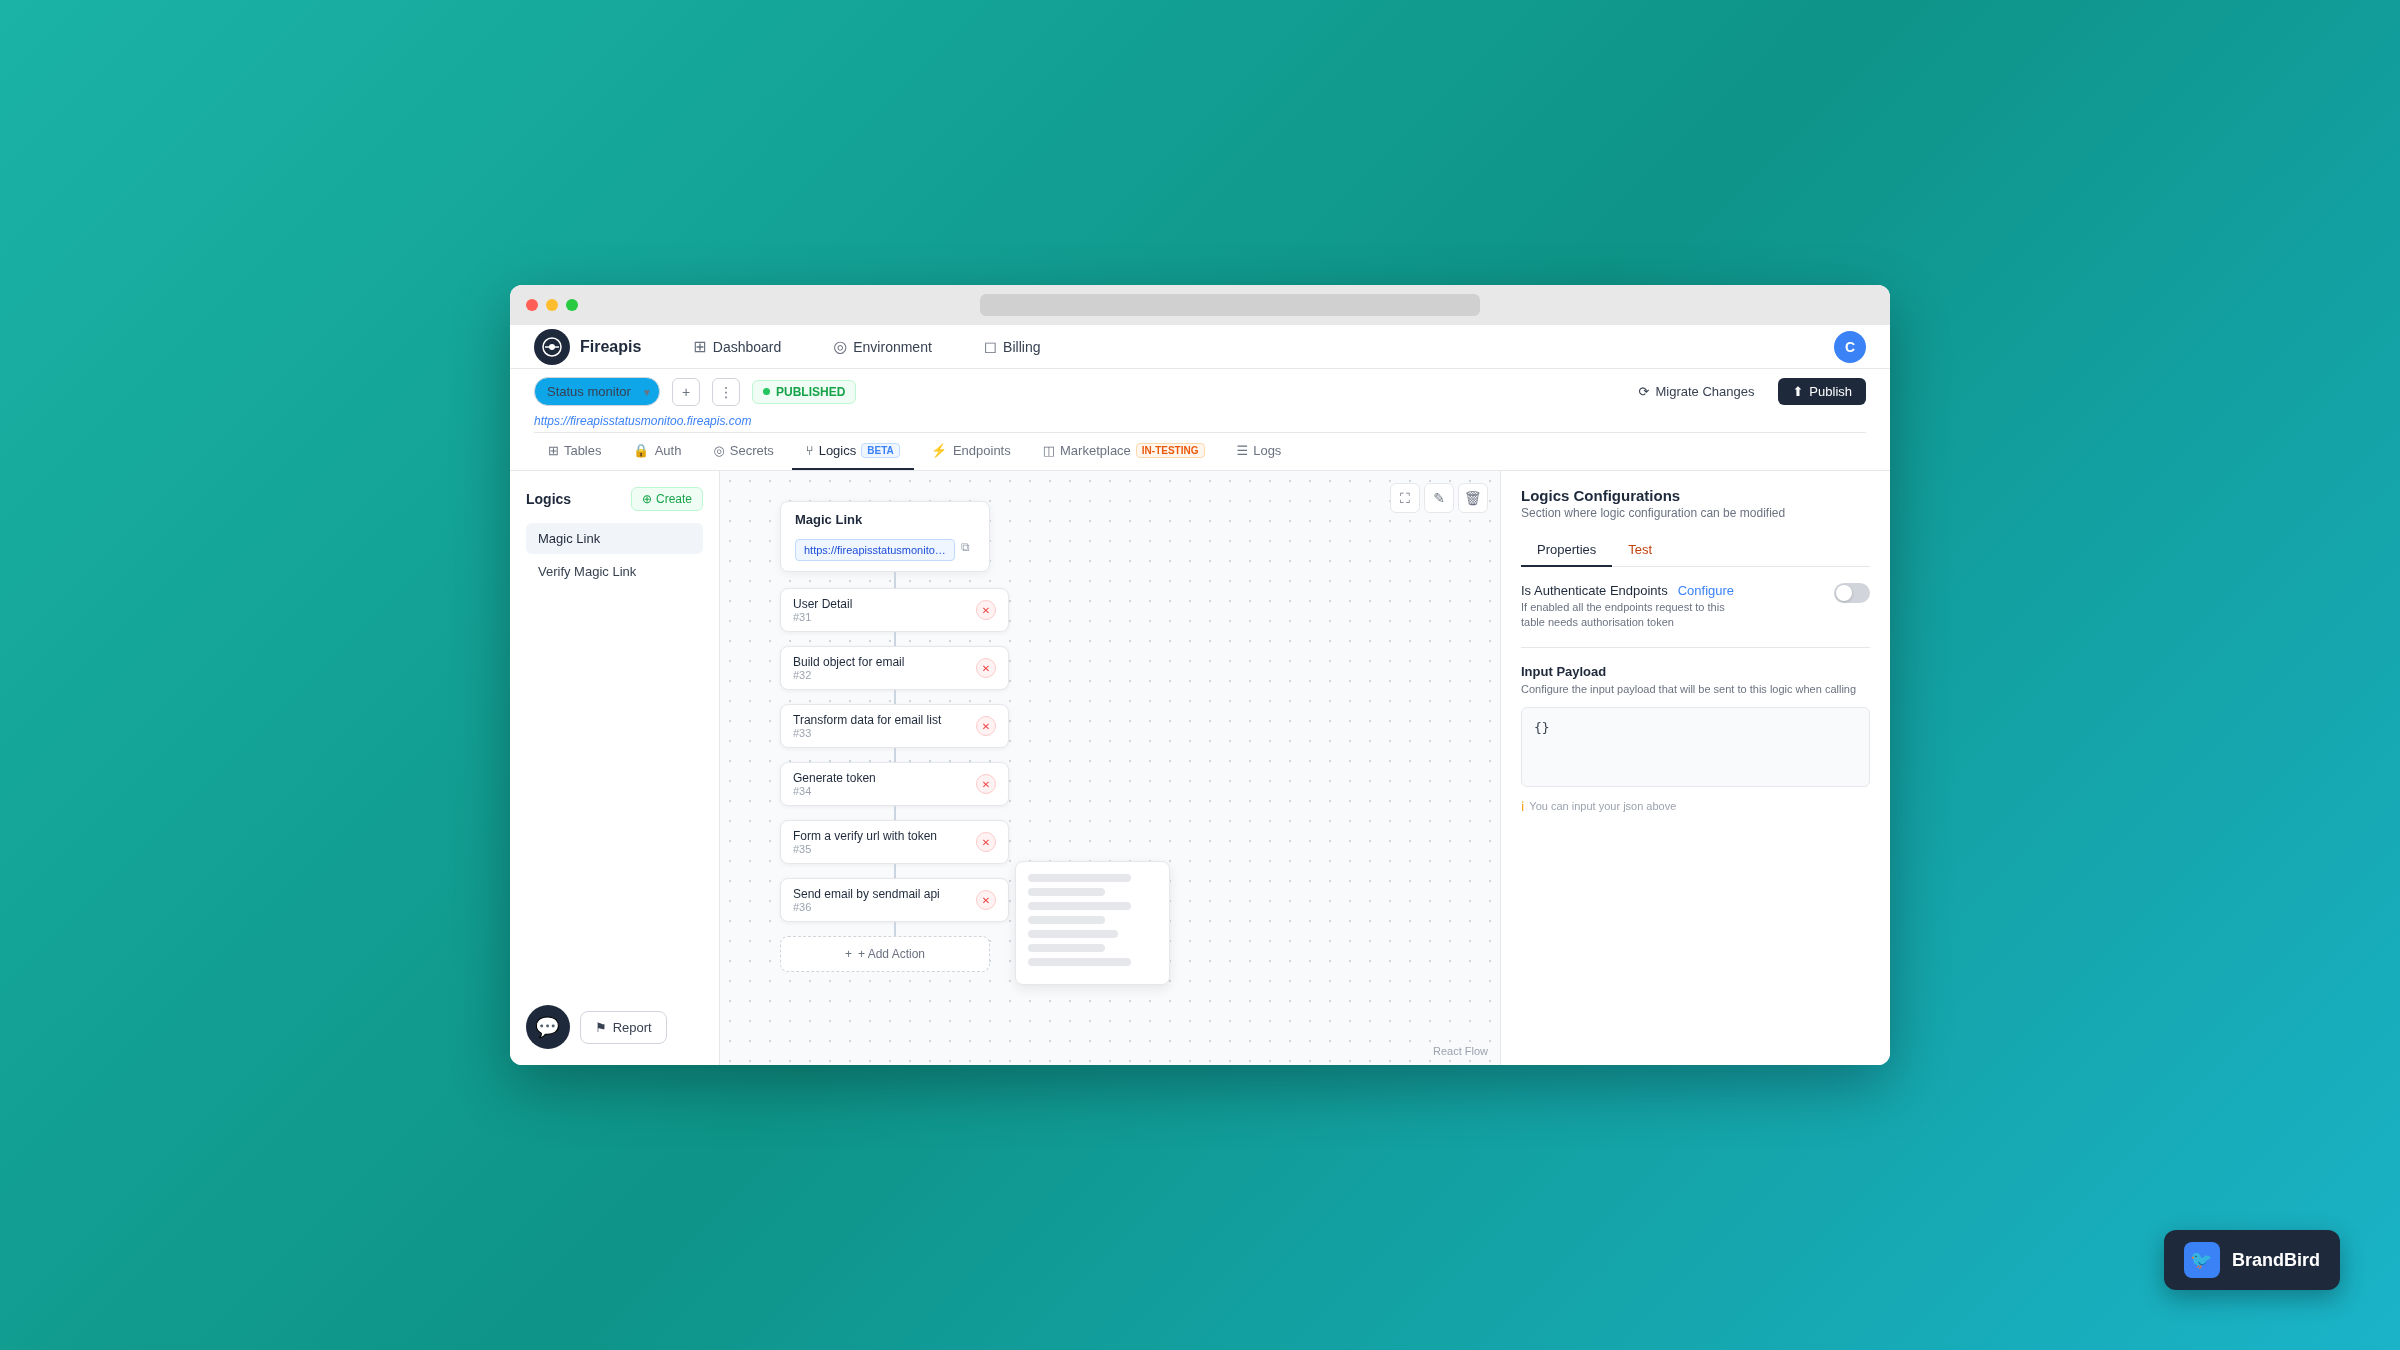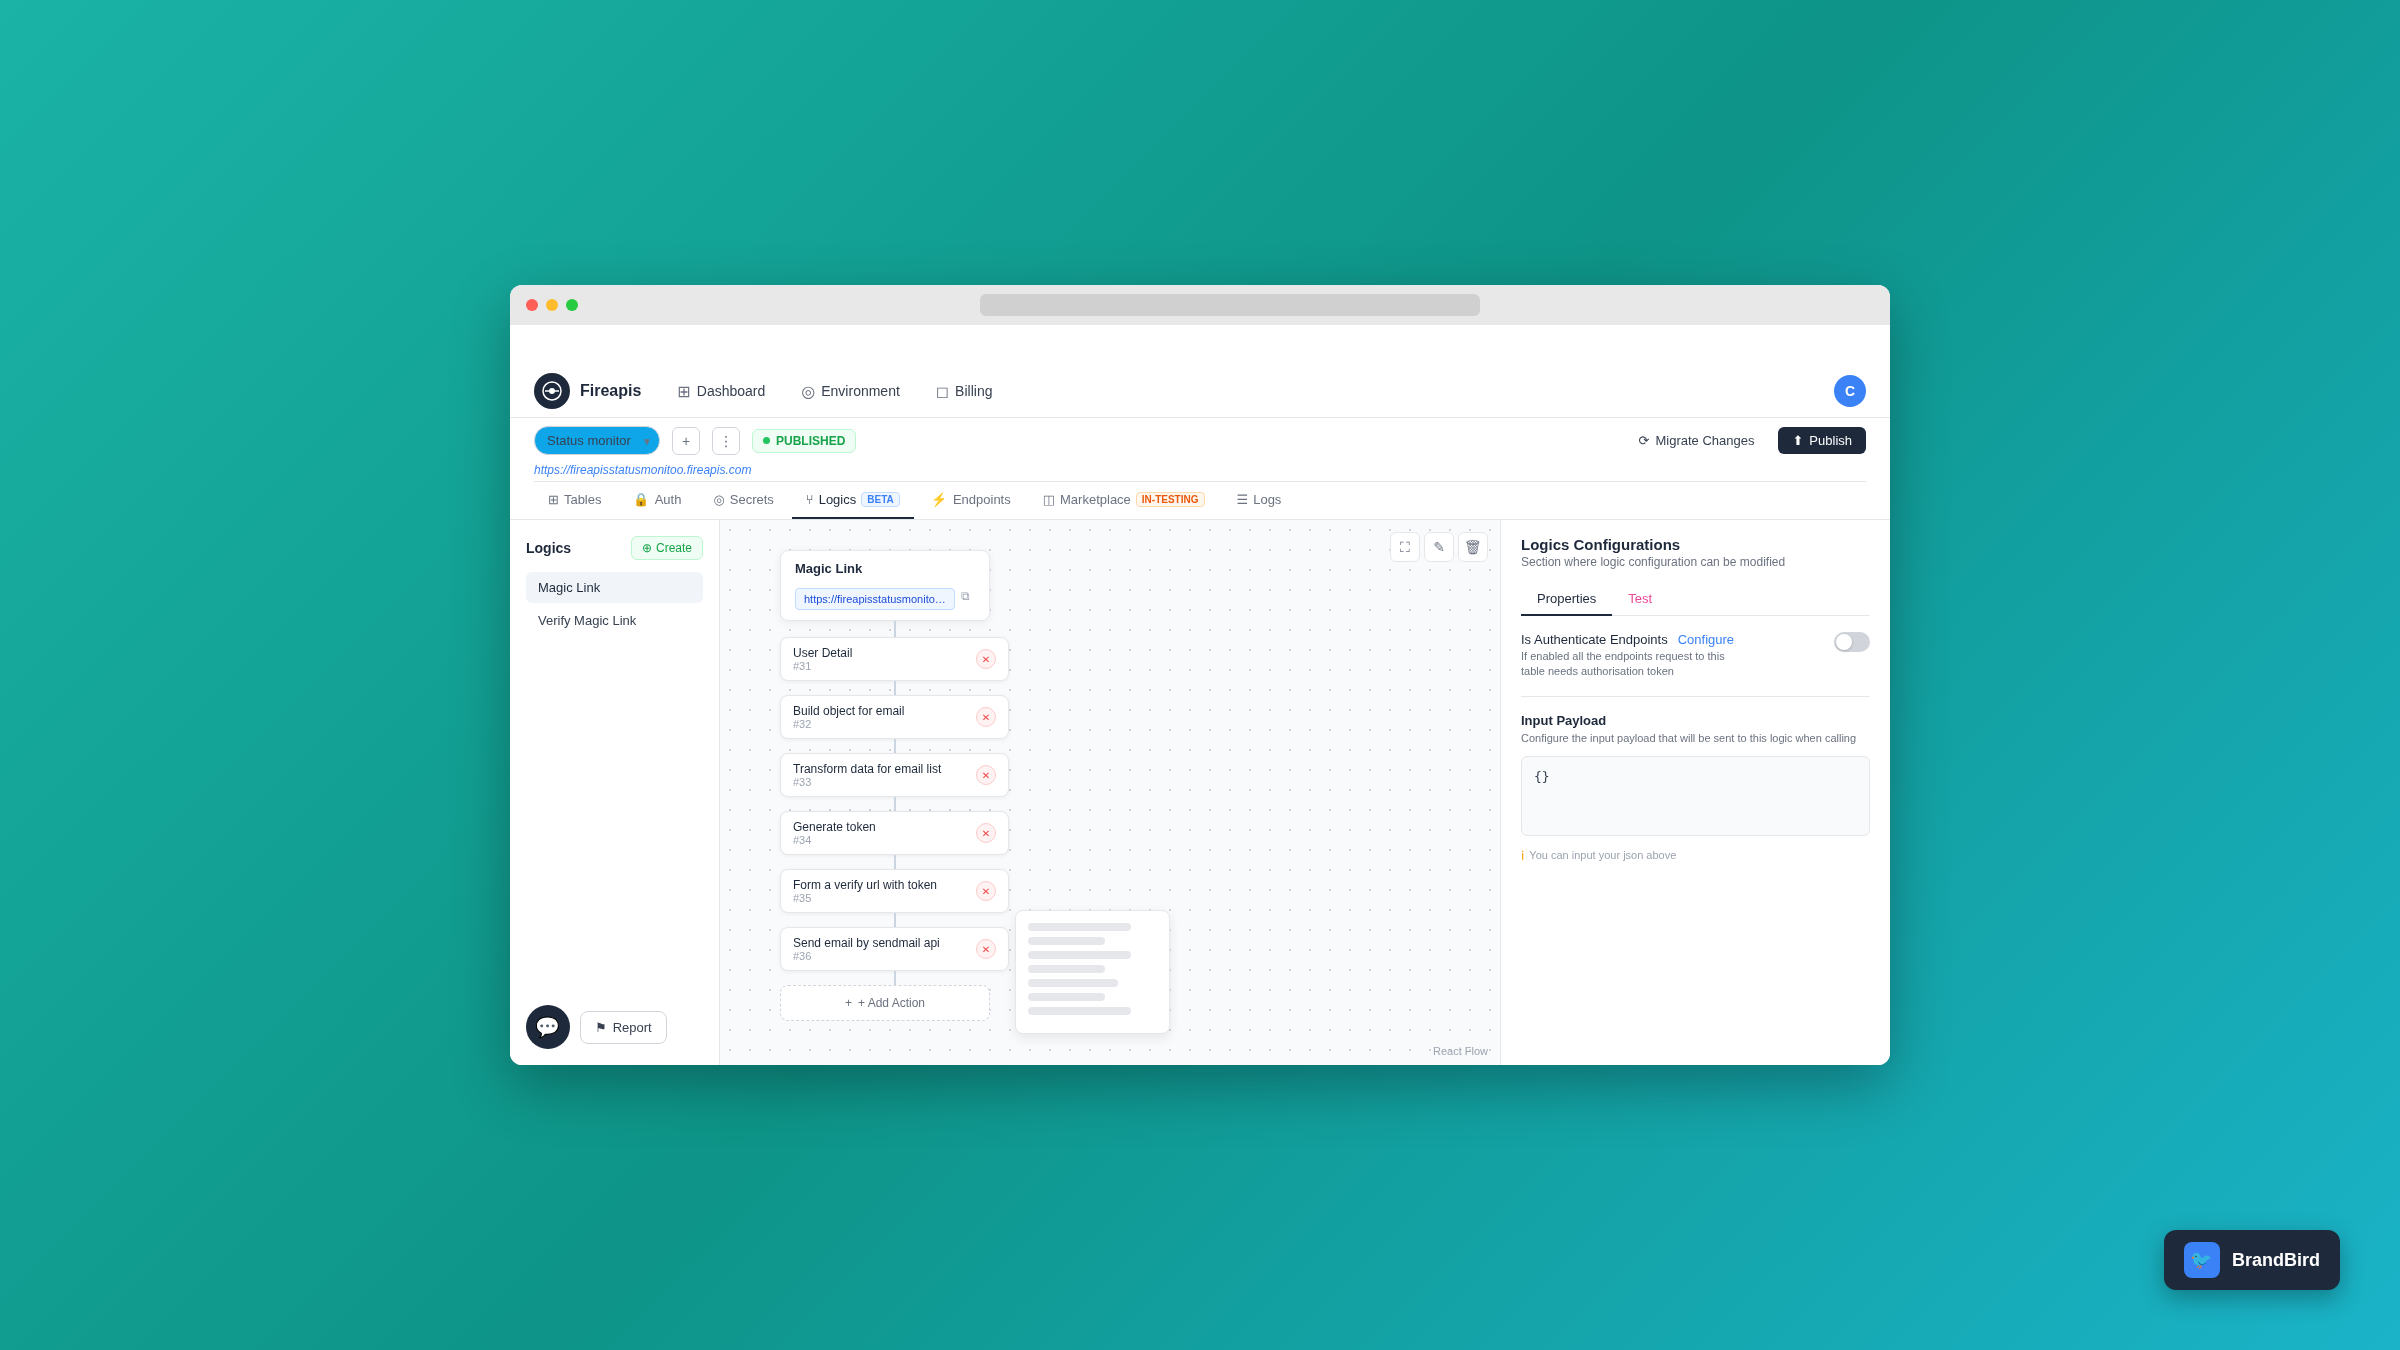--- a/index.html
+++ b/index.html
@@ -53,27 +53,26 @@
       display: flex;
       flex-direction: column;
       flex: 1;
       overflow: hidden;
     }
 
     
     .top-nav {
       background: #fff;
       border-bottom: 1px solid #e5e7eb;
-      height: 53px;
+      height: 44px;
       display: flex;
       align-items: center;
       padding: 0 24px;
-      gap: 20px;
+      gap: 36px;
       flex-shrink: 0;
-      margin-top: 40px;
     }
     .logo-area {
       display: flex;
       align-items: center;
       gap: 10px;
       margin-right: 8px;
     }
     .logo-icon {
       width: 36px; height: 36px;
       border-radius: 50%;
@@ -520,21 +519,21 @@
     }
     .panel-tabs {
       display: flex;
       gap: 0;
       margin-top: 14px;
       border-bottom: 1px solid #e5e7eb;
     }
     .panel-tab {
       padding: 8px 16px;
       font-size: 13px;
-      color: #ec4899;
+      color: #c2410c;
       cursor: pointer;
       border-bottom: 2px solid transparent;
       margin-bottom: -1px;
     }
     .panel-tab.active {
       color: #1e293b;
       border-bottom-color: #1e293b;
       font-weight: 500;
     }
     .panel-body {

